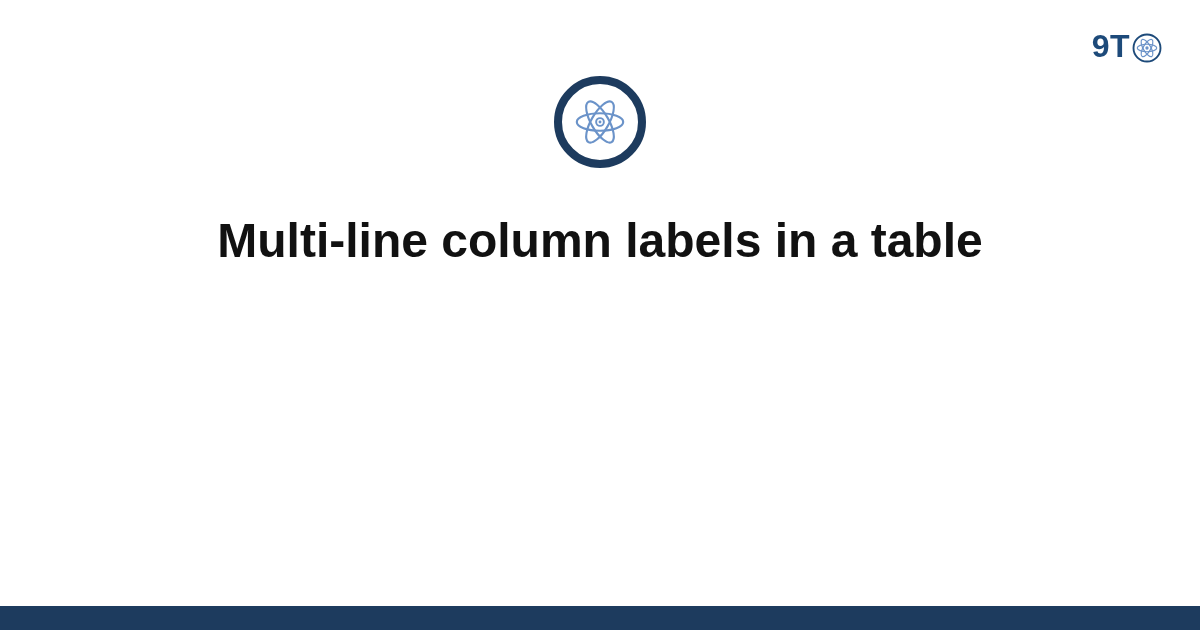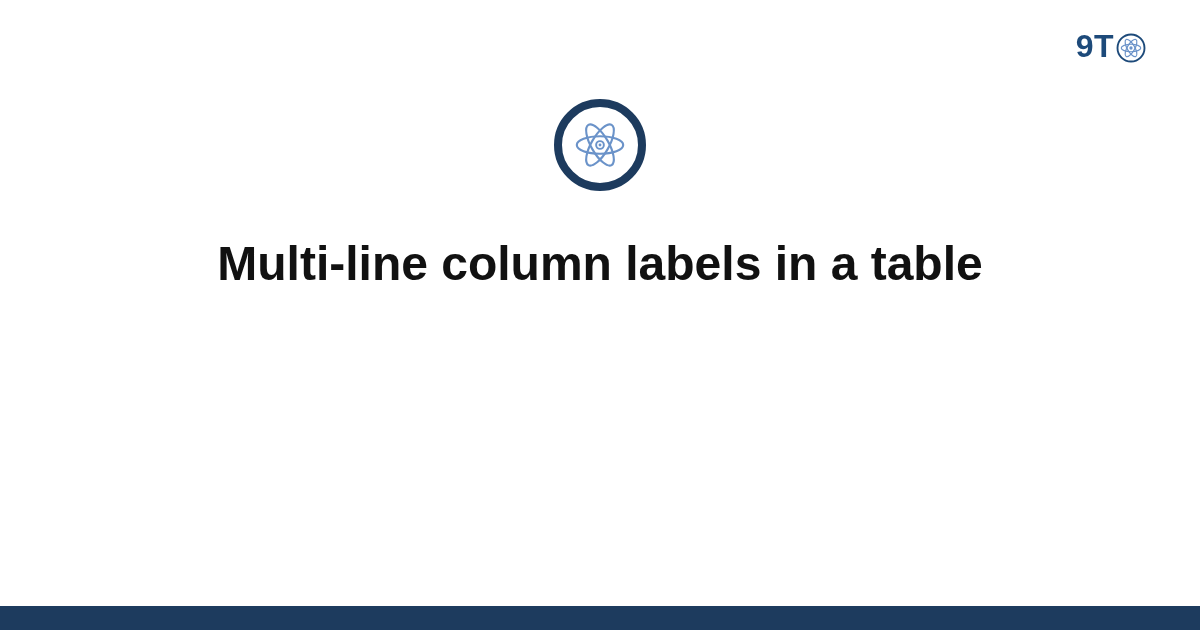--- a/index.html
+++ b/index.html
@@ -11,21 +11,21 @@
       width: 1200px;
       height: 630px;
       font-family: -apple-system, BlinkMacSystemFont, "Segoe UI", Helvetica, Arial, sans-serif;
       background: #fff;
       position: relative;
       overflow: hidden;
     }
     .brand {
       position: absolute;
       top: 28px;
-      right: 52px;
+      right: 36px;
       font-size: 32px;
       font-weight: 600;
       color: #1d4a7a;
       letter-spacing: 0.5px;
       display: flex;
       align-items: center;
       margin-left: 32px;
     }
     .brand .seg {
       display: inline-block;
@@ -43,21 +43,21 @@
     .center-wrap {
       position: absolute;
       top: 0;
       left: 0;
       width: 100%;
       height: 100%;
       display: flex;
       flex-direction: column;
       align-items: center;
       justify-content: flex-start;
-      padding-top: 99px;
+      padding-top: 76px;
     }
     .big-icon {
       width: 92px;
       height: 92px;
       border-radius: 50%;
       border: 8px solid #1d3b5e;
       display: flex;
       align-items: center;
       justify-content: center;
       margin-bottom: 44px;

